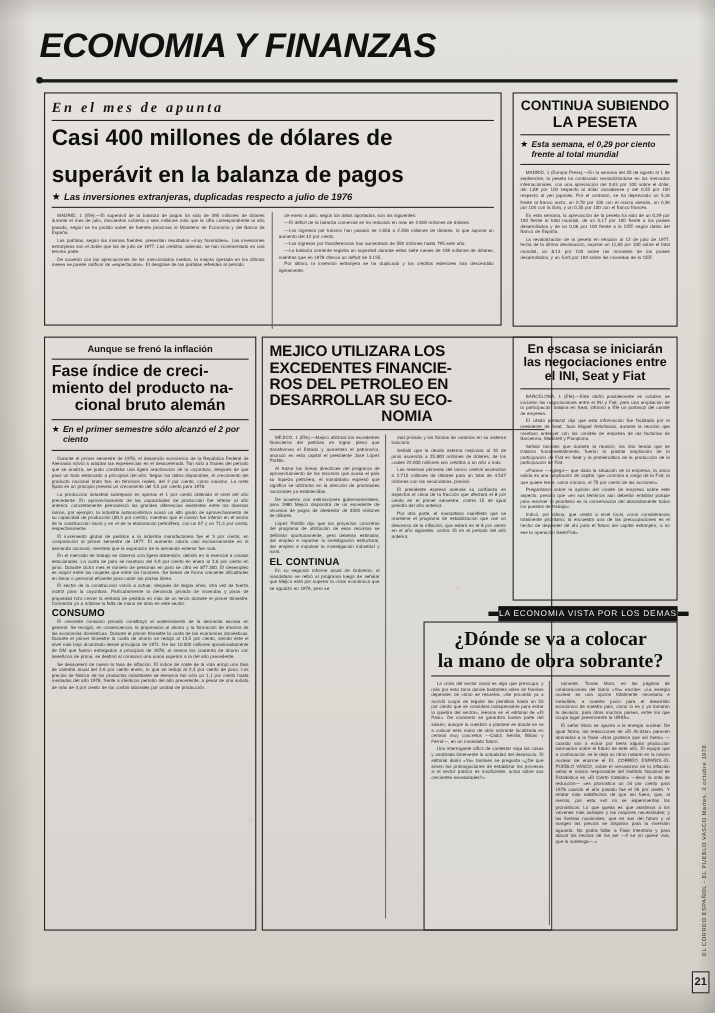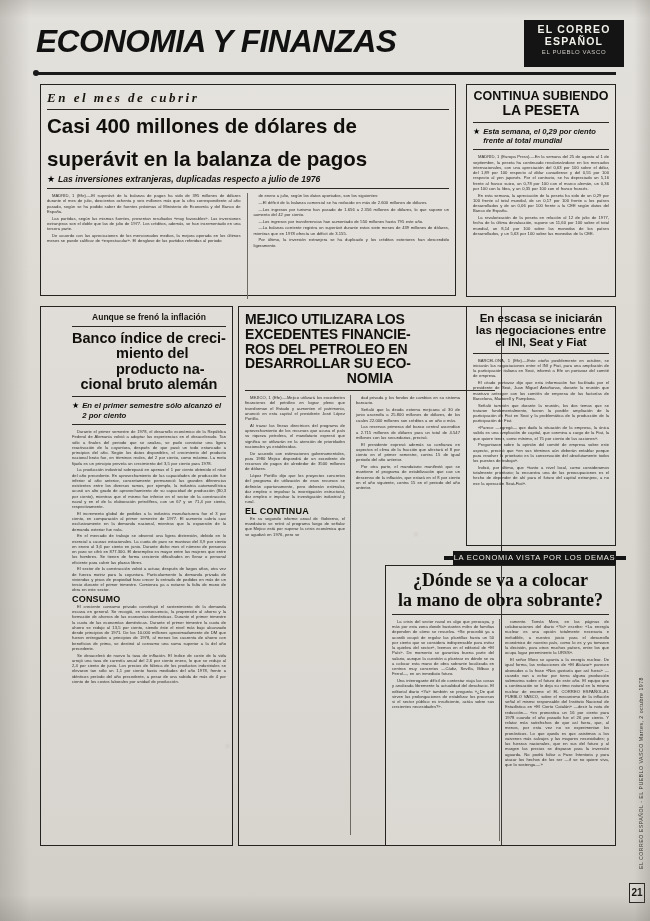--- a/index.html
+++ b/index.html
@@ -96,21 +96,21 @@
   .bodytext p{margin:0 0 1.5px 0;text-indent:5px;}
 
   .secthead{
     font-weight:bold;font-size:9px;color:#121109;
     margin:4px 0 2px 0;letter-spacing:.2px;
   }
 
   
   #main-article{left:40px;top:84px;width:416px;height:212px;}
   #peseta-article{left:466px;top:84px;width:150px;height:213px;}
-  #german-article{left:40px;top:306px;width:193px;height:540px;padding-left:25px;}
+  #german-article{left:40px;top:306px;width:193px;height:540px;}
   #mexico-article{left:238px;top:306px;width:264px;height:540px;}
   #ini-article{left:466px;top:306px;width:150px;height:240px;}
   #opinion-article{left:385px;top:565px;width:231px;height:281px;}
 
   .banner{
     position:absolute;left:453px;top:551px;width:163px;height:14px;
     background:#141414;color:#efece5;
     font-size:7.6px;letter-spacing:.7px;font-weight:500;
     text-align:center;line-height:14px;
     white-space:nowrap;
@@ -154,32 +154,27 @@
   .hr-thin{height:1px;background:#2a2924;margin:4px 0;}
 </style>
 </head>
 <body>
 
 <div class="page">
   <div class="paper-noise"></div>
 
   <div class="masthead">
     <div class="masthead-title">ECONOMIA Y FINANZAS</div>
-    <div class="logo-box">
-      <div class="logo-l1">EL CORREO</div>
-      <div class="logo-l2">ESPAÑOL</div>
-      <div class="logo-l3">EL PUEBLO VASCO</div>
-    </div>
   </div>
   <div class="mast-rule"></div>
   <div class="mast-rule-dot"></div>
 
   <div class="box" id="main-article">
     <div class="pad">
-      <div class="kicker">En el mes de cubrir</div>
+      <div class="kicker">En el mes de apunta</div>
       <div class="kicker-rule"></div>
       <div class="headline" style="font-size:20.5px;">Casi 400 millones de dólares de</div>
       <div class="headline" style="font-size:20.5px;margin-top:11px;">superávit en la balanza de pagos</div>
       <div style="margin-top:4px;display:flex;gap:3px;align-items:baseline;">
         <span class="star">★</span>
         <span class="subhead">Las inversiones extranjeras, duplicadas respecto a julio de 1976</span>
       </div>
       <div class="hr-thin"></div>
       <div style="display:flex;gap:0;height:106px;">
         <div class="bodytext" style="width:196px;padding-right:6px;">
@@ -215,22 +210,22 @@
         <p>En esta semana, la apreciación de la peseta ha sido de un 0,29 por 100 frente al total mundial, de un 0,17 por 100 frente a los países desarrollados y de un 0,06 por 100 frente a la CEE según datos del Banco de España.</p>
         <p>La revalorización de la peseta en relación al 12 de julio de 1977, fecha de la última devaluación, supone un 11,60 por 100 sobre el total mundial, un 8,14 por 100 sobre las monedas de los países desarrollados, y un 5,63 por 100 sobre las monedas de la CEE.</p>
       </div>
     </div>
   </div>
 
   <div class="box" id="german-article">
     <div class="pad">
       <div class="kicker" style="font-size:8.5px;letter-spacing:0;text-align:center;font-style:normal;font-family:'Liberation Sans',sans-serif;">Aunque se frenó la inflación</div>
       <div class="hr-thin"></div>
-      <div class="headline" style="font-size:14.5px;">Banco índice de creci-</div>
-      <div class="headline" style="font-size:14.5px;margin-left:44px;">miento del producto na-</div>
+      <div class="headline" style="font-size:14.5px;">Fase índice de creci-</div>
+      <div class="headline" style="font-size:14.5px;">miento del producto na-</div>
       <div class="headline" style="font-size:14.5px;text-align:center;">cional bruto alemán</div>
       <div class="hr-thin"></div>
       <div style="display:flex;gap:3px;align-items:baseline;">
         <span class="star" style="font-size:8px;">★</span>
         <span class="subhead" style="font-size:7.8px;">En el primer semestre sólo alcanzó el 2 por ciento</span>
       </div>
       <div class="hr-thin"></div>
       <div class="bodytext" style="height:430px;">
         <p>Durante el primer semestre de 1978, el desarrollo económico de la República Federal de Alemania volvió a adoptar las experiencias en el desacelerado. Tan sólo a finales del periodo que se analiza, se pudo constatar una ligera reactivación de la coyuntura, después de que pasó un todo estancado a principios del año. Según los datos disponibles, el crecimiento del producto nacional bruto fue, en términos reales, del 2 por ciento, como máximo. La meta fijada es un principio preveía un crecimiento del 3,5 por ciento para 1978.</p>
         <p>La producción industrial sobrepasó en apenas el 1 por ciento obtenido el nivel del año precedente. En aprovechamiento de las capacidades de producción fue inferior al año anterior, concretamente permaneció las grandes diferencias existentes entre los diversos ramos, por ejemplo, la industria automovilística acusó un alto grado de aprovechamiento de su capacidad de producción (80,3 por ciento), mientras que el mismo fue inferior en el sector de la construcción naval y en el de la elaboración petrolífera, con un 67 y un 71,4 por ciento, respectivamente.</p>

